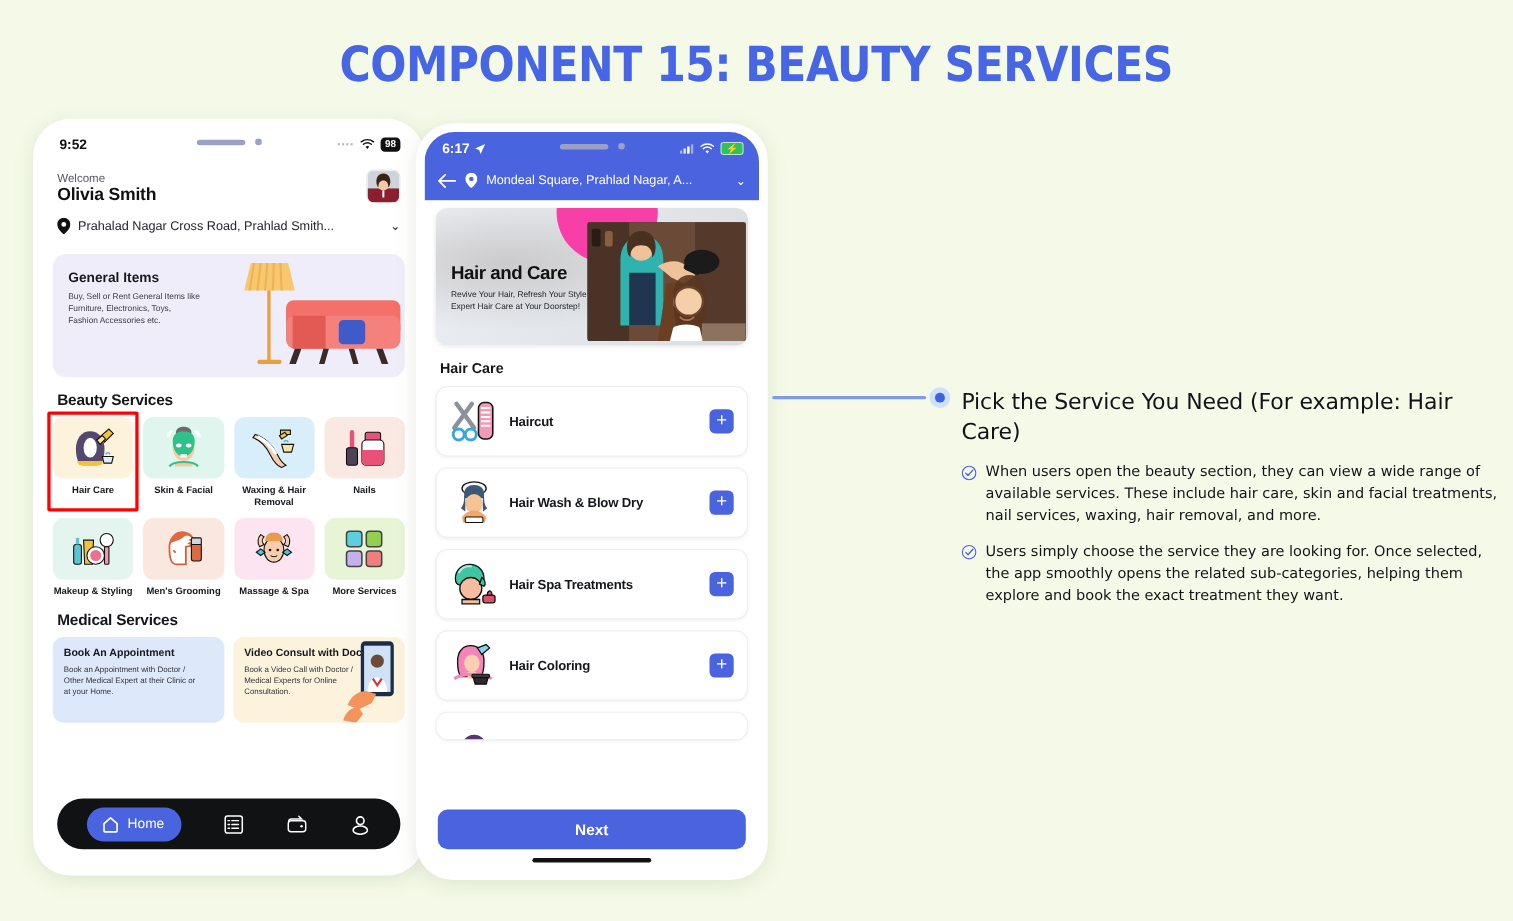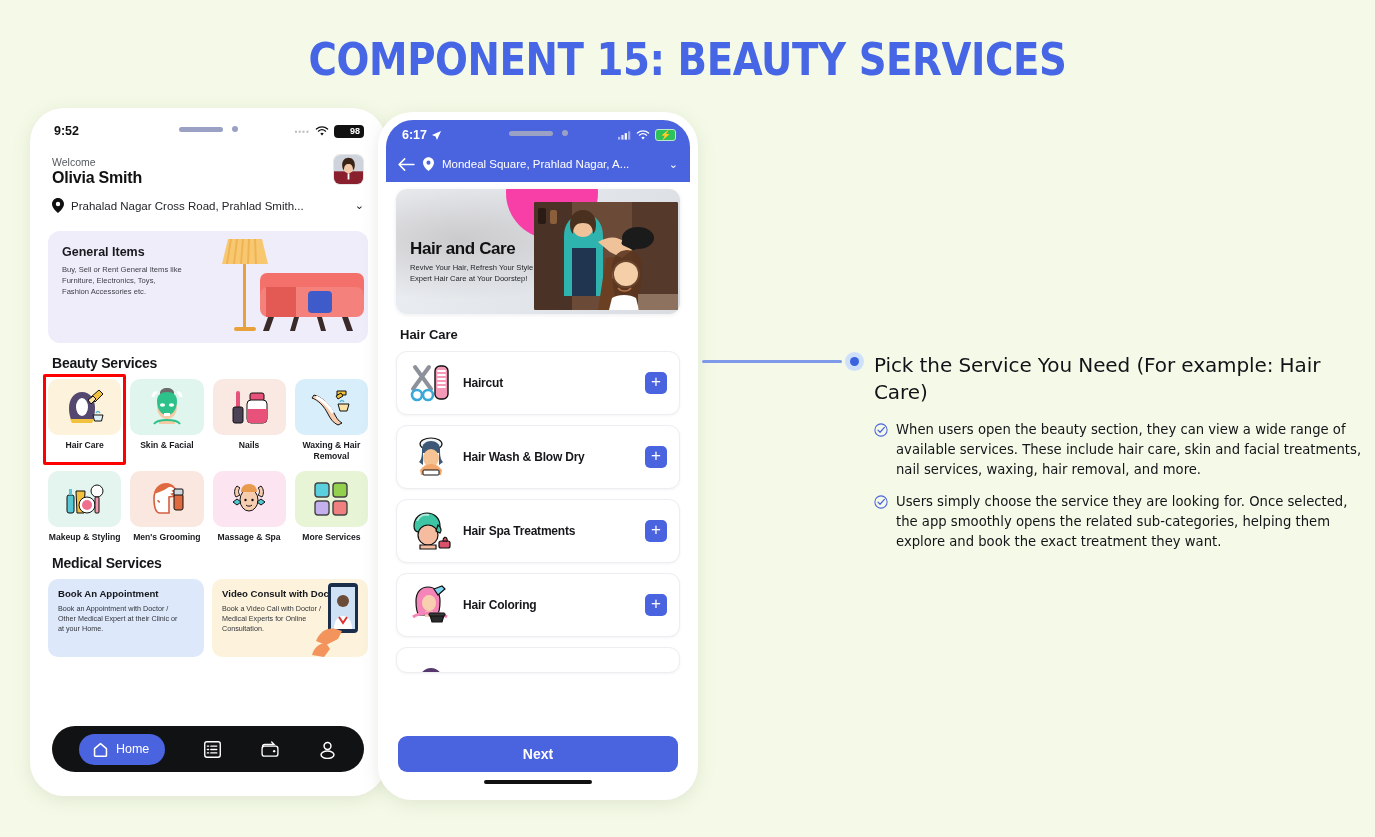--- a/index.html
+++ b/index.html
@@ -49,21 +49,21 @@
     width: 118px; height: 22px; background: #fff; border-radius: 0 0 14px 14px;
     display: flex; align-items: center; justify-content: center; gap: 9px;
   }
   .notch.blue { background: #4a63df; }
   .notch .speaker { width: 44px; height: 5px; background: #9aa1c4; border-radius: 3px; }
   .notch .cam { width: 6px; height: 6px; background: #9aa1c4; border-radius: 50%; }
   .sb-left { display: flex; align-items: center; gap: 4px; z-index: 6; }
   .sb-right { display: flex; align-items: center; gap: 5px; z-index: 6; }
   .batt-pill {
     background: #111; color: #fff; font-size: 9px; font-weight: 700;
-    border-radius: 4px; padding: 1px 4px 1px 16px; line-height: 11px;
+    border-radius: 4px; padding: 1px 4px 1px 4px; line-height: 11px;
   }
   .batt-green {
     width: 21px; height: 12px; background: #2fc25b; border: 1.5px solid #bfe8cb;
     border-radius: 3px; display: flex; align-items: center; justify-content: center;
     color: #fff; font-size: 9px;
   }
   .dots-sig { font-size: 8px; color: #bbb; letter-spacing: 1px; }
 
   
   .p1-head { padding: 10px 14px 12px 14px; background: #fff; }
@@ -302,44 +302,44 @@
                 <path d="M18 26h6v3h-6z" fill="#fff"></path>
                 <path d="M7 10c0-3 2-5 4-4M35 10c0-3-2-5-4-4" stroke="#fff" stroke-width="3" fill="none"></path>
                 <path d="M13 33h16v4H13z" fill="#f5c9a4"></path>
                 <path d="M8 37c2-3 6-4 13-4s11 1 13 4" stroke="#2ec28a" stroke-width="2" fill="none"></path>
               </svg>
             </div>
             <div class="lbl">Skin &amp; Facial</div>
           </div>
 
           <div class="tile">
-            <div class="sq" style="background:#fae9e3">
-              <svg width="42" height="40" viewBox="0 0 42 40">
-                <rect x="8" y="4" width="4" height="18" rx="2" fill="#e8527a"></rect>
-                <rect x="5" y="20" width="10" height="16" rx="2" fill="#4b4257" stroke="#111" stroke-width="1"></rect>
-                <rect x="22" y="6" width="14" height="8" rx="2" fill="#e8527a" stroke="#111" stroke-width="1"></rect>
-                <rect x="19" y="13" width="20" height="23" rx="4" fill="#fff" stroke="#111" stroke-width="1"></rect>
-                <path d="M19 22h20v10a4 4 0 01-4 4H23a4 4 0 01-4-4z" fill="#e8527a"></path>
-              </svg>
-            </div>
-            <div class="lbl">Nails</div>
-          </div>
-
-          <div class="tile">
             <div class="sq" style="background:#d9eefb">
               <svg width="42" height="40" viewBox="0 0 42 40">
                 <path d="M4 8c8 2 16 10 20 18 2 4 4 8 8 10l-4 2c-5-2-8-7-10-11C14 19 8 13 2 11z" fill="#f7cdb0" stroke="#111" stroke-width="1"></path>
                 <path d="M6 10c7 3 13 9 17 16" stroke="#fff" stroke-width="3" fill="none"></path>
                 <path d="M27 4h9v4h-9z" fill="#f2c23e" stroke="#111" stroke-width="1"></path>
                 <path d="M26 9l5-3 2 3-5 3z" fill="#f2c23e" stroke="#111" stroke-width="1"></path>
                 <path d="M28 17h11l-2 7h-7z" fill="#fbe3a8" stroke="#111" stroke-width="1"></path>
                 <path d="M30 15c1-2 3-2 4 0" stroke="#5bb6d8" stroke-width="1.4" fill="none"></path>
               </svg>
             </div>
             <div class="lbl">Waxing &amp; Hair Removal</div>
+          </div>
+
+          <div class="tile">
+            <div class="sq" style="background:#fae9e3">
+              <svg width="42" height="40" viewBox="0 0 42 40">
+                <rect x="8" y="4" width="4" height="18" rx="2" fill="#e8527a"></rect>
+                <rect x="5" y="20" width="10" height="16" rx="2" fill="#4b4257" stroke="#111" stroke-width="1"></rect>
+                <rect x="22" y="6" width="14" height="8" rx="2" fill="#e8527a" stroke="#111" stroke-width="1"></rect>
+                <rect x="19" y="13" width="20" height="23" rx="4" fill="#fff" stroke="#111" stroke-width="1"></rect>
+                <path d="M19 22h20v10a4 4 0 01-4 4H23a4 4 0 01-4-4z" fill="#e8527a"></path>
+              </svg>
+            </div>
+            <div class="lbl">Nails</div>
           </div>
 
           <div class="tile">
             <div class="sq" style="background:#e4f4ee">
               <svg width="42" height="36" viewBox="0 0 42 36">
                 <rect x="3" y="14" width="7" height="18" rx="2" fill="#57c7d4" stroke="#111" stroke-width="1"></rect>
                 <rect x="5" y="8" width="3" height="6" fill="#57c7d4"></rect>
                 <path d="M12 10h9l-1 22h-7z" fill="#f2c23e" stroke="#111" stroke-width="1"></path>
                 <circle cx="23" cy="24" r="8" fill="#fff" stroke="#111" stroke-width="1"></circle>
                 <circle cx="23" cy="24" r="5" fill="#ef6f8e"></circle>

